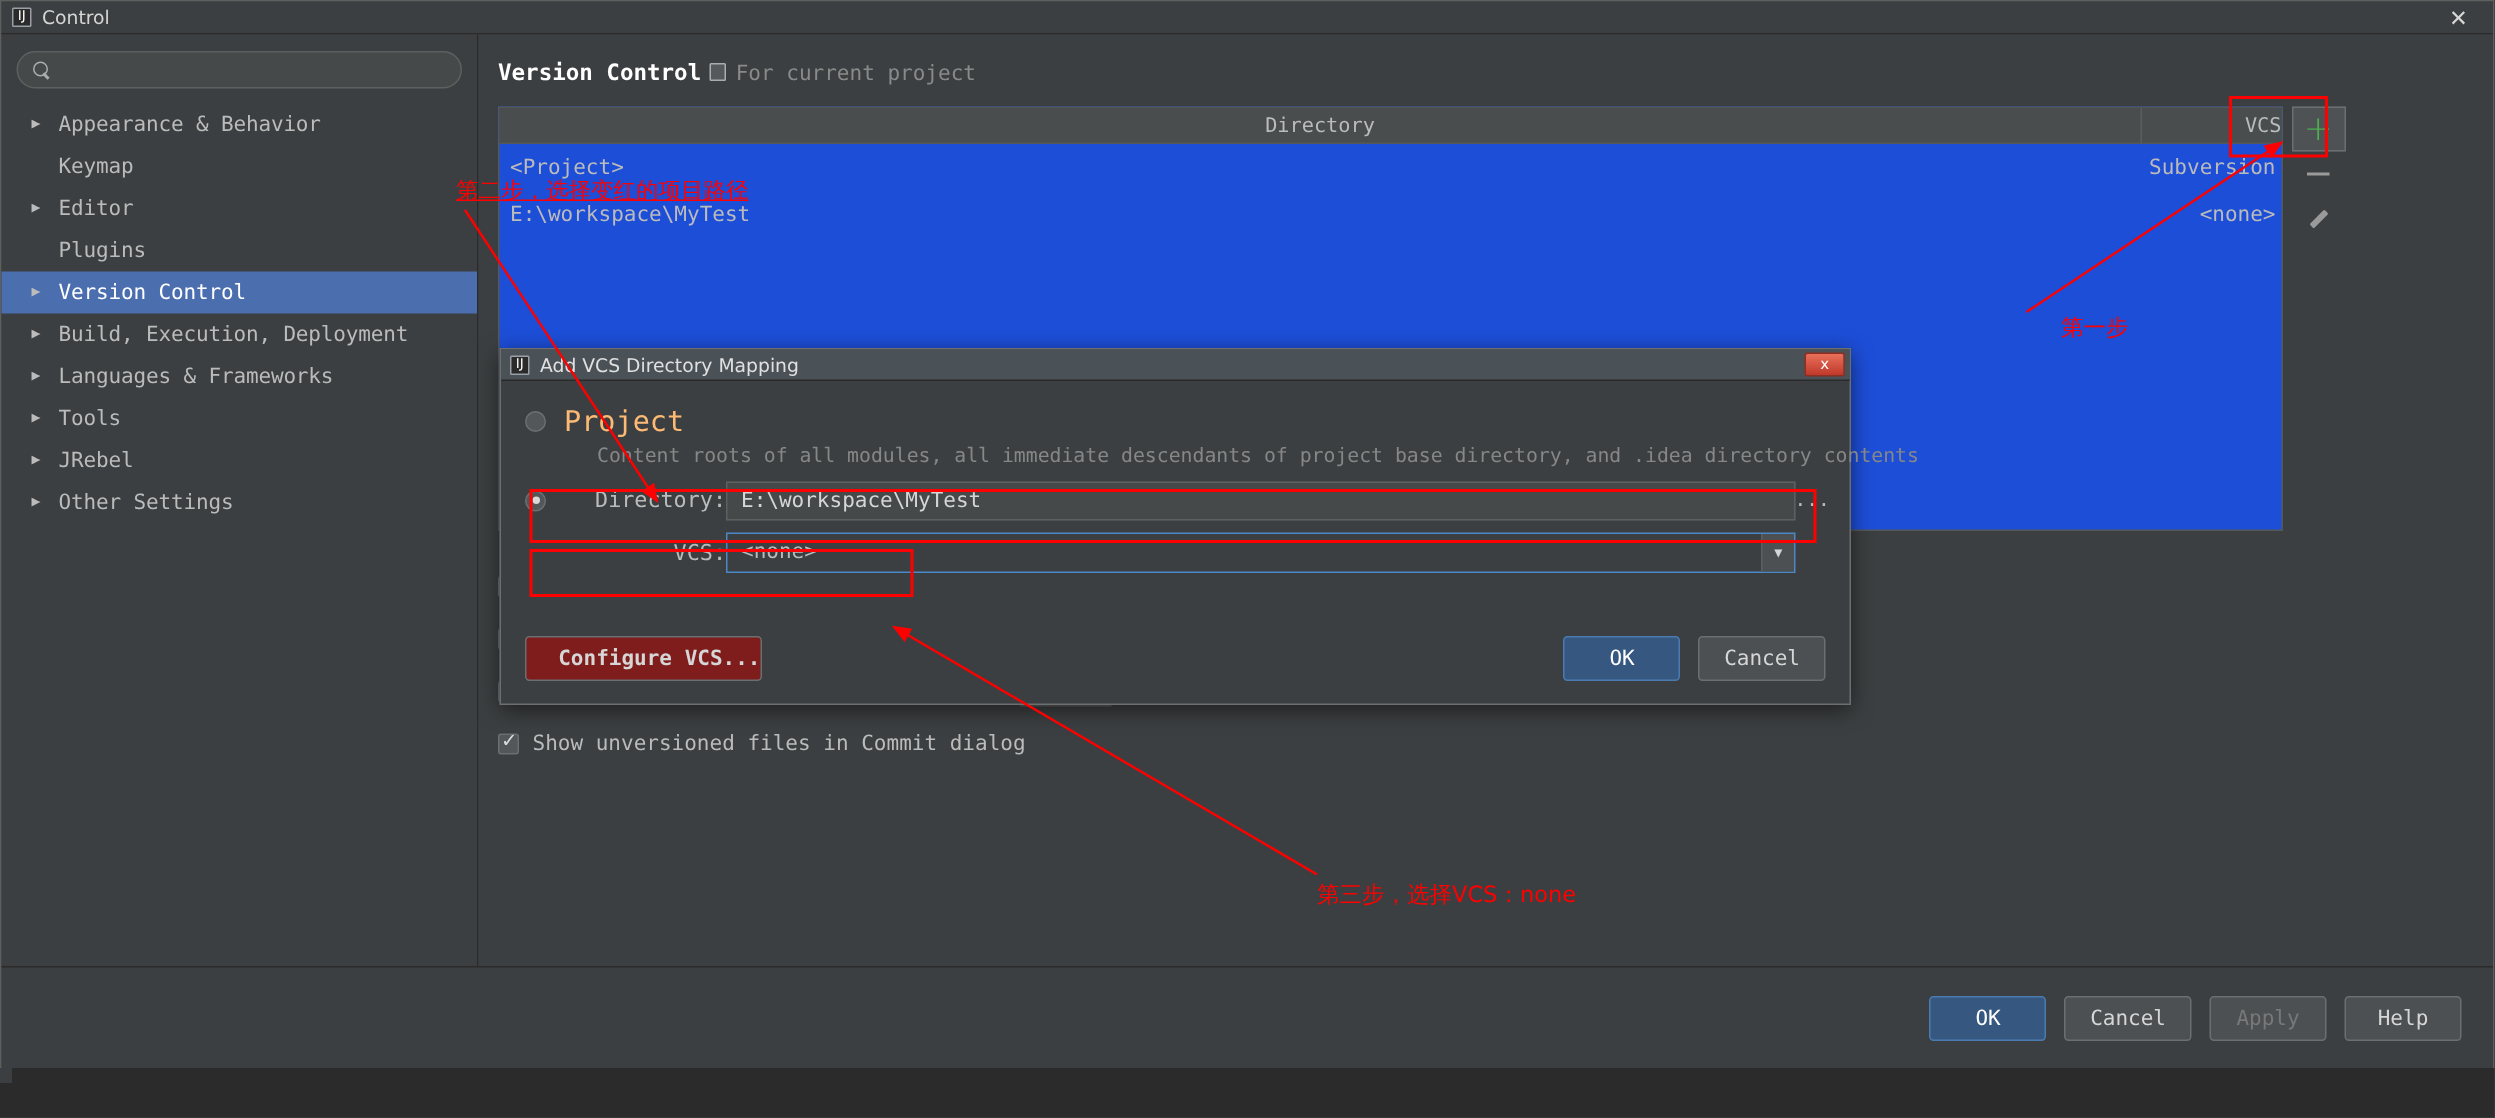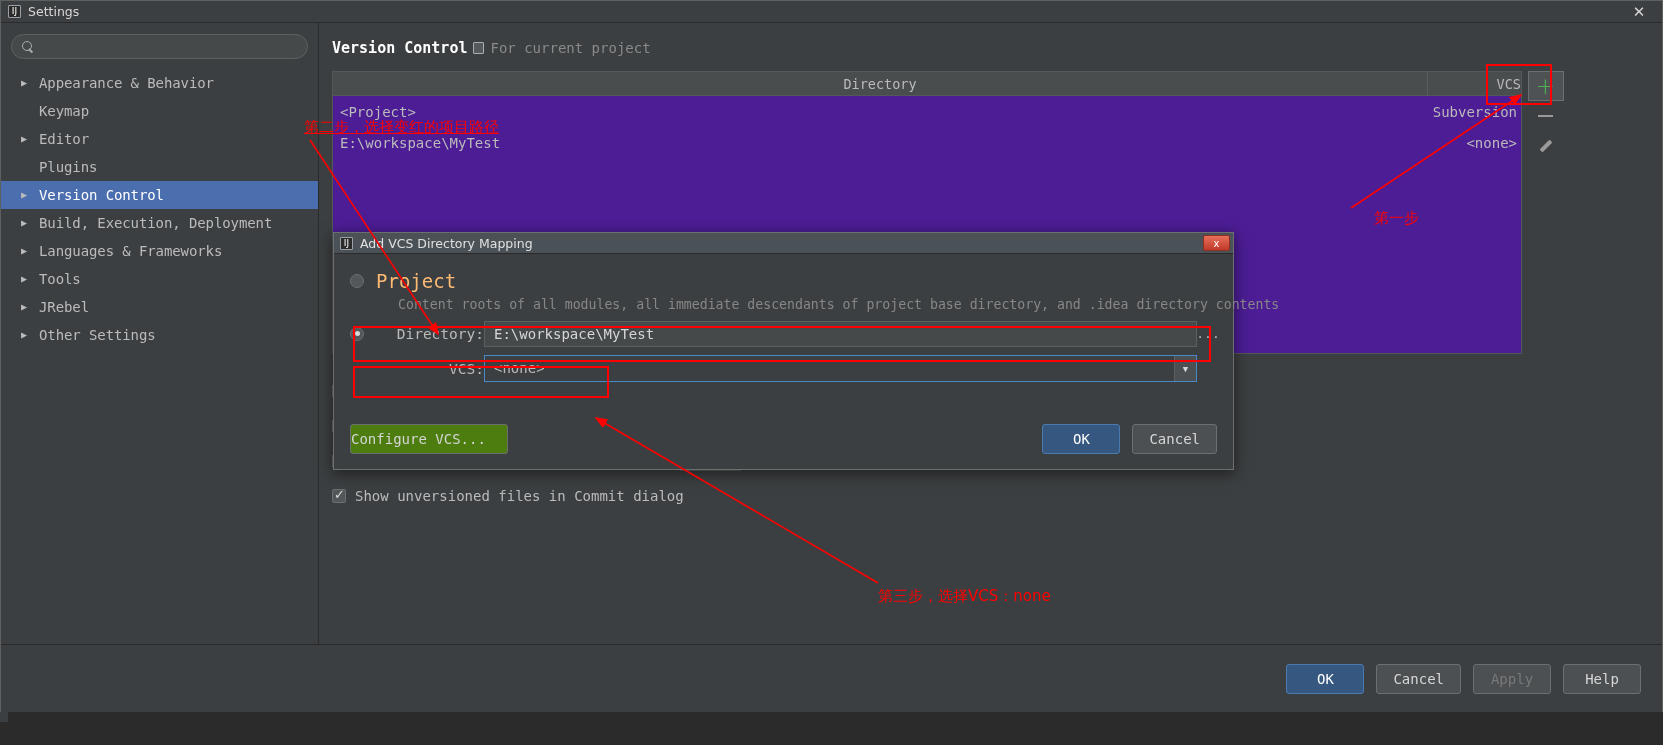--- a/index.html
+++ b/index.html
@@ -101,21 +101,21 @@
     display: inline-block; width: 11px; height: 12px;
     border: 1px solid #a9adb0; border-radius: 1px;
     background: #55595b; position: relative; top: 1px;
   }
   .page-subtitle { color: #8a8a8a; font-size: 14px;
                    font-family: "DejaVu Sans Mono", monospace; }
 
   
   .mapping-area {
     position: absolute; left: 13px; top: 48px; width: 1190px; height: 283px;
-    border: 1px solid #555859; background: #4c1d95;
+    border: 1px solid #555859; background: #1d4ed8;
   }
   .table-head {
     height: 24px; background: #4a4d4e; border-bottom: 1px solid #555859;
     display: flex; align-items: center; color: #bbbbbb; font-size: 13.5px;
     font-family: "DejaVu Sans Mono", monospace;
   }
   .th-dir { flex: 1; text-align: center; border-right: 1px solid #5a5d5e; line-height: 24px; }
   .th-vcs { width: 93px; text-align: right; line-height: 24px; }
   .table-row {
     height: 31px; display: flex; align-items: center;
@@ -259,25 +259,26 @@
   .combo-arrow {
     width: 22px; background: #4c5052; border-left: 1px solid #5e6060;
     color: #d6d6d6; font-size: 9px; display: flex;
     align-items: center; justify-content: center;
   }
   .modal-footer {
     position: absolute; left: 16px; right: 16px; bottom: 16px;
     display: flex; align-items: center;
   }
   .config-btn {
-    min-width: 158px; height: 30px; background: #4d7c0f;
+    min-width: 158px; height: 30px; background: #7f1d1d;
     border: 1px solid #6b6f70; border-radius: 3px;
     color: #d6d6d6; font-size: 14px;
-    display: flex; align-items: center; justify-content: flex-start;
-    font-family: "DejaVu Sans Mono", monospace;
+    display: flex; align-items: center; justify-content: flex-end;
+    font-family: "DejaVu Sans Mono", monospace;
+    font-weight: bold;
   }
   .modal-footer .spacer { flex: 1; }
 
   
   .anno-svg { position: absolute; left: 0; top: 0; width: 1663px; height: 745px;
               pointer-events: none; }
   .anno-text {
     position: absolute; color: #ff0000; font-size: 15px;
     font-family: "DejaVu Sans", sans-serif; white-space: nowrap;
   }
@@ -290,21 +291,21 @@
 
   <div class="bg-editor">
     <div class="bg-code">import org.junit.Test;</div>
     <div class="bg-left-strip"></div>
   </div>
 
   <div class="settings-window">
 
     <div class="title-bar">
       <div class="ij-logo">IJ</div>
-      <div class="title-text">Settings</div>
+      <div class="title-text">Control</div>
       <div class="win-close">✕</div>
     </div>
 
     <div class="body-split">
 
       <div class="sidebar">
         <div class="search-box">
           <span class="search-icon"></span>
           <input class="search-input" type="text" placeholder="" style="">
         </div>

